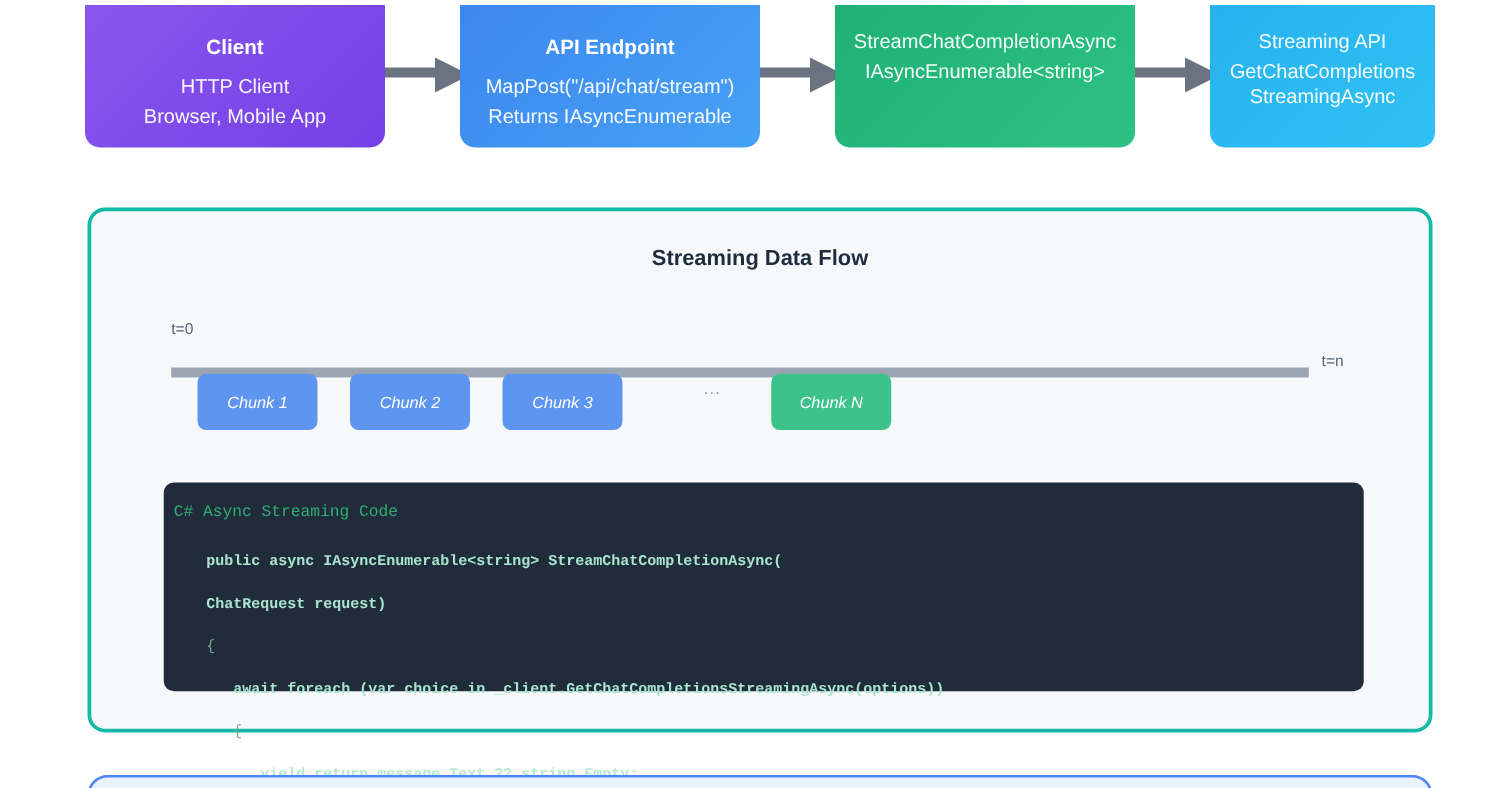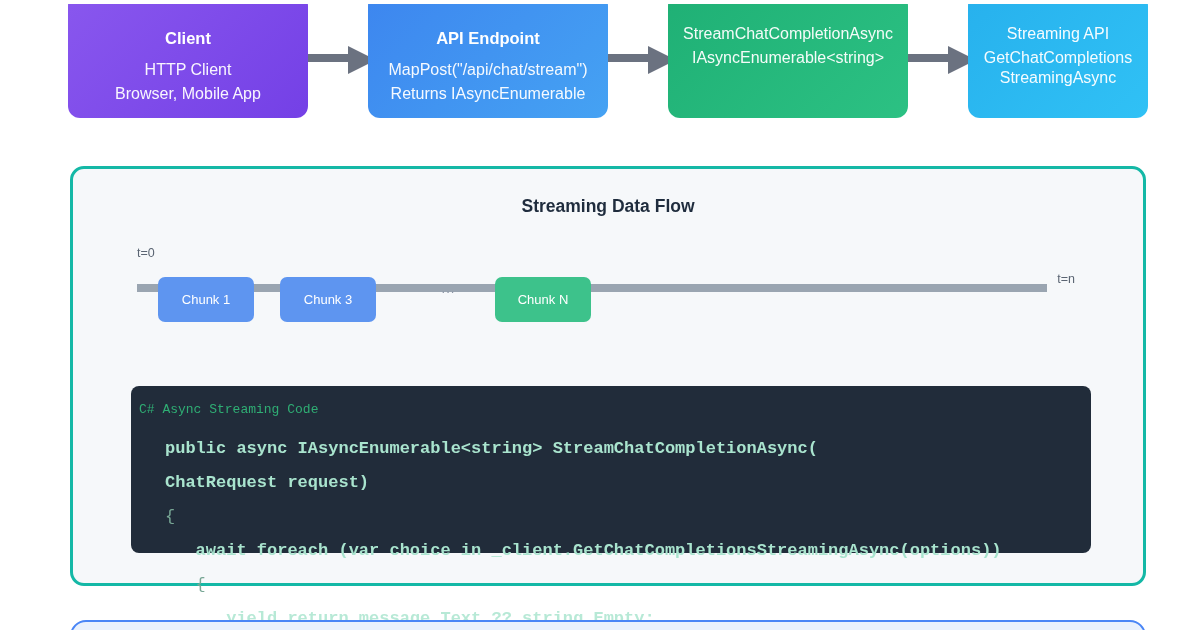--- a/index.html
+++ b/index.html
@@ -25,38 +25,38 @@
                 border-left:20px solid #6b7280;
                 border-top:10px solid transparent; border-bottom:10px solid transparent; }
 
   
   .panel { position:absolute; left:62px; top:158px; width:1076px; height:420px;
            background:#f6f8fa; border:3px solid #14b8a6; border-radius:14px; }
   .panel-title { text-align:center; margin-top:19px; font-size:17.5px; font-weight:bold;
                  color:#1f2c3d; }
 
   .timeline { position:absolute; left:56px; right:56px; top:68px; }
-  .tl-start { font-size:12.5px; color:#5a6472; line-height:16px; margin-bottom:8px; }
+  .tl-start { font-size:12.5px; color:#5a6472; line-height:16px; margin-bottom:8px;margin-top:10px; }
   .tl-row { display:flex; align-items:center; }
   .tl-line { flex:1; height:2px; background:#9aa5b1; }
   .tl-end { font-size:12.5px; color:#5a6472; margin-left:6px; position:relative; top:-9px; }
 
-  .chunks { position:absolute; left:81px; top:104px; display:flex; align-items:flex-start; }
+  .chunks { position:absolute; left:81px; top:126px; display:flex; align-items:flex-start;font-style:italic; }
   .chunk { width:96px; height:45px; border-radius:7px; color:#fff; font-size:13px;
            display:flex; align-items:center; justify-content:center; margin-right:26px; }
   .chunk-blue { background:#5e95f0; }
   .chunk-green { background:#3dc28b; margin-right:16px; }
   .dots { width:93px; text-align:center; color:#8b95a5; font-size:13px; letter-spacing:1px; }
 
   .codeblock { position:absolute; left:58px; top:217px; width:960px; height:167px;
                background:#212c3a; border-radius:8px; overflow:visible; padding-top:12px; }
   .code-title { text-align:left; font-family:"Liberation Mono", monospace;
                 font-size:13px; line-height:16px; color:#2fae74; }
   .code-lines { margin-top:6px; padding-left:26px; }
-  .code-line { font-family:"Liberation Mono", monospace; font-size:17px;
+  .code-line { font-family:"Liberation Mono", monospace; font-size:12px;
                line-height:26px; white-space:pre; }
   .stmt  { color:#a9e4ce; font-weight:bold; }
   .brace { color:#78a795; }
   .tail  { color:#b7e9d6; font-weight:bold; }
 
   
   .next-section { position:absolute; left:62px; top:612px; width:1076px; height:60px;
                   background:#e9f1fd; border:2px solid #4a86f6; border-radius:16px; }
 </style>
 </head>
@@ -109,20 +109,21 @@
     <div class="timeline">
       <div class="tl-start">t=0</div>
       <div class="tl-row">
         <div class="tl-line"></div>
         <span class="tl-end">t=n</span>
       </div>
     </div>
 
     <div class="chunks">
       <div class="chunk chunk-blue">Chunk 1</div>
+      <div class="chunk chunk-blue">Chunk 2</div>
       <div class="chunk chunk-blue">Chunk 3</div>
       <div class="dots">...</div>
       <div class="chunk chunk-green">Chunk N</div>
     </div>
 
     <div class="codeblock">
       <div class="code-title">C# Async Streaming Code</div>
       <div class="code-lines">
         <div class="code-line stmt">public async IAsyncEnumerable&lt;string&gt; StreamChatCompletionAsync(</div>
         <div class="code-line stmt">ChatRequest request)</div>

